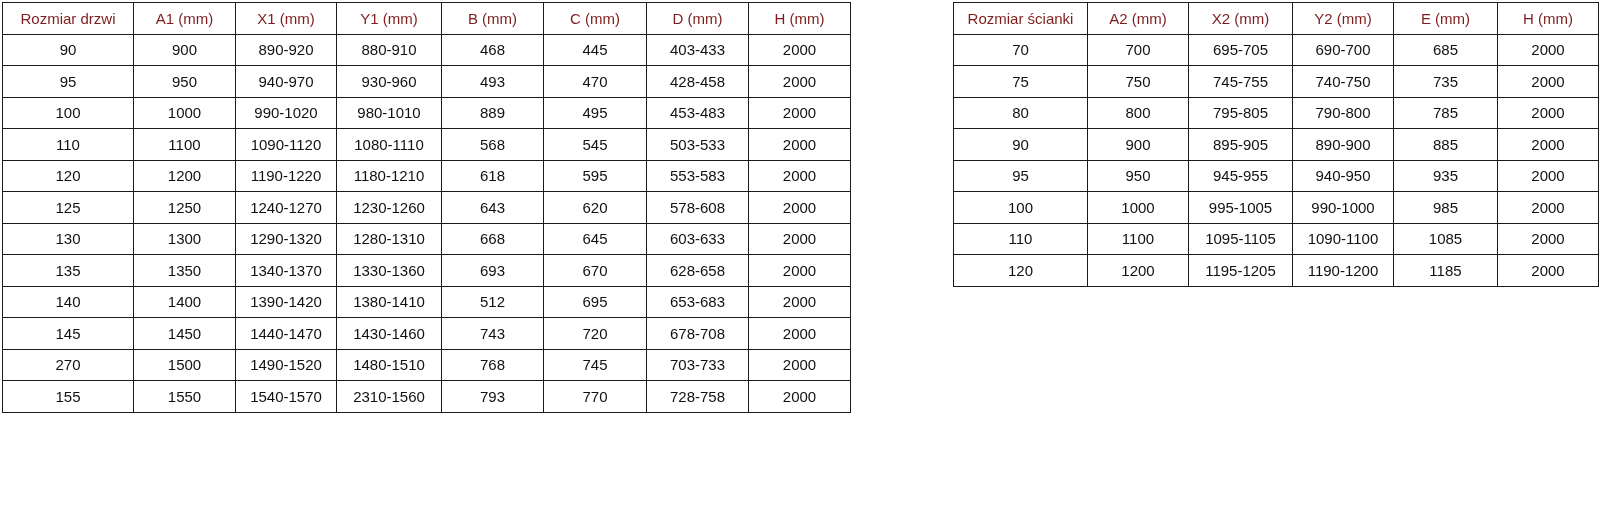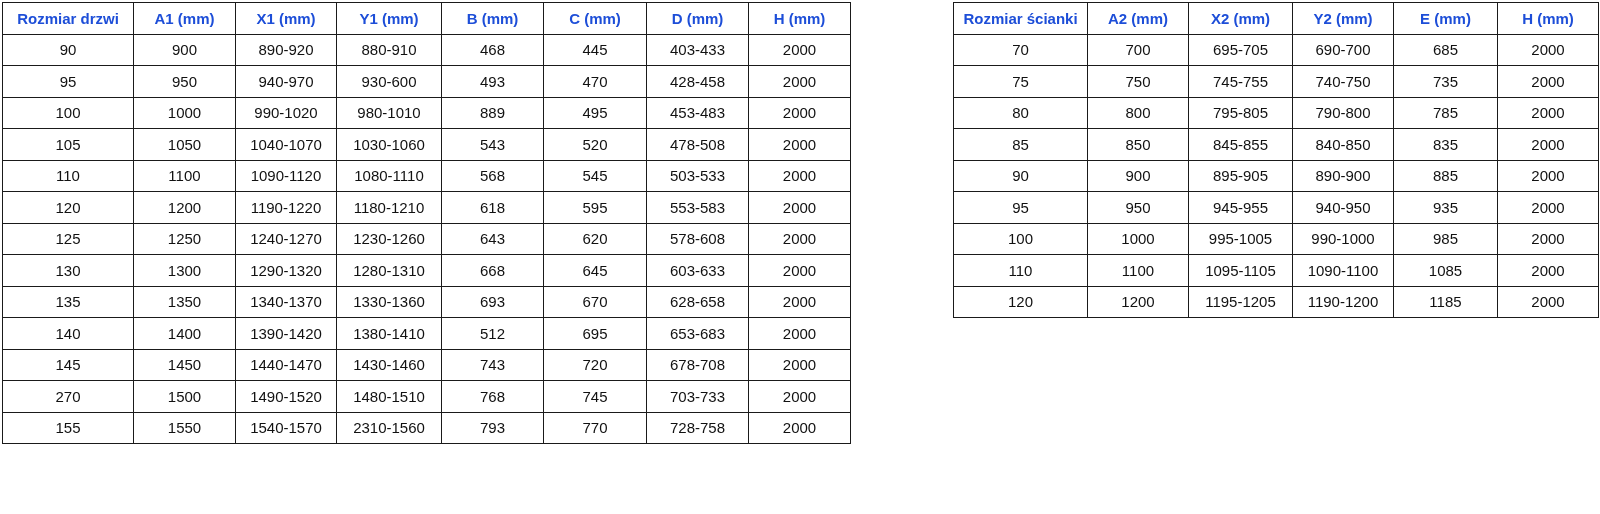--- a/index.html
+++ b/index.html
@@ -27,22 +27,22 @@
     vertical-align: middle;
     height: 30.5px;
     padding: 0 2px;
     font-size: 15px;
     color: #111111;
     white-space: nowrap;
     overflow: hidden;
     box-shadow: 0 1px 0 rgba(0,0,0,0.18);
   }
   table.spec th {
-    font-weight: bold;
-    color: #1d4ed8;
+    font-weight: normal;
+    color: #7f1d1d;
     text-align: center;
   }
   #door-table {
     left: 2px;
     top: 2px;
   }
   #wall-table {
     left: 953px;
     top: 2px;
   }
@@ -82,47 +82,37 @@
           <td>880-910</td>
           <td>468</td>
           <td>445</td>
           <td>403-433</td>
           <td>2000</td>
         </tr>
         <tr>
           <td>95</td>
           <td>950</td>
           <td>940-970</td>
-          <td>930-600</td>
+          <td>930-960</td>
           <td>493</td>
           <td>470</td>
           <td>428-458</td>
           <td>2000</td>
         </tr>
         <tr>
           <td>100</td>
           <td>1000</td>
           <td>990-1020</td>
           <td>980-1010</td>
           <td>889</td>
           <td>495</td>
           <td>453-483</td>
           <td>2000</td>
         </tr>
         <tr>
-          <td>105</td>
-          <td>1050</td>
-          <td>1040-1070</td>
-          <td>1030-1060</td>
-          <td>543</td>
-          <td>520</td>
-          <td>478-508</td>
-          <td>2000</td>
-        </tr>
-        <tr>
           <td>110</td>
           <td>1100</td>
           <td>1090-1120</td>
           <td>1080-1110</td>
           <td>568</td>
           <td>545</td>
           <td>503-533</td>
           <td>2000</td>
         </tr>
         <tr>
@@ -245,28 +235,20 @@
         </tr>
         <tr>
           <td>80</td>
           <td>800</td>
           <td>795-805</td>
           <td>790-800</td>
           <td>785</td>
           <td>2000</td>
         </tr>
         <tr>
-          <td>85</td>
-          <td>850</td>
-          <td>845-855</td>
-          <td>840-850</td>
-          <td>835</td>
-          <td>2000</td>
-        </tr>
-        <tr>
           <td>90</td>
           <td>900</td>
           <td>895-905</td>
           <td>890-900</td>
           <td>885</td>
           <td>2000</td>
         </tr>
         <tr>
           <td>95</td>
           <td>950</td>

